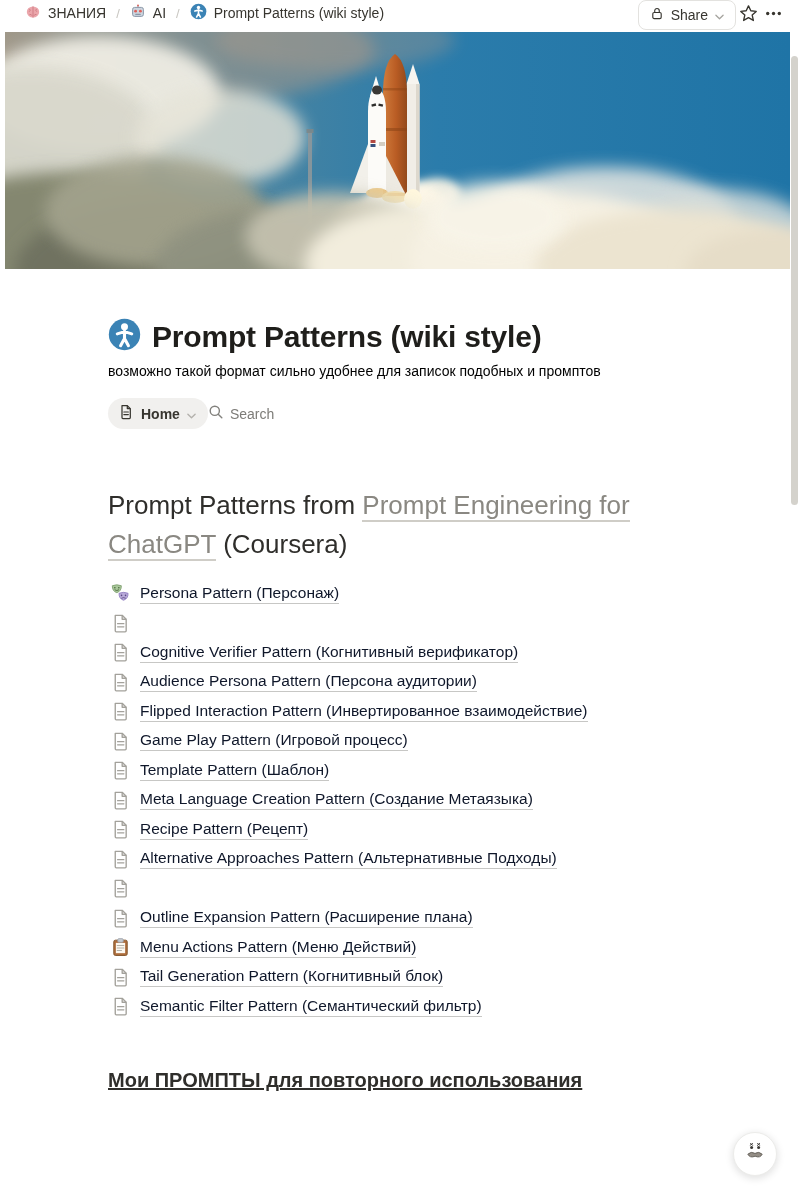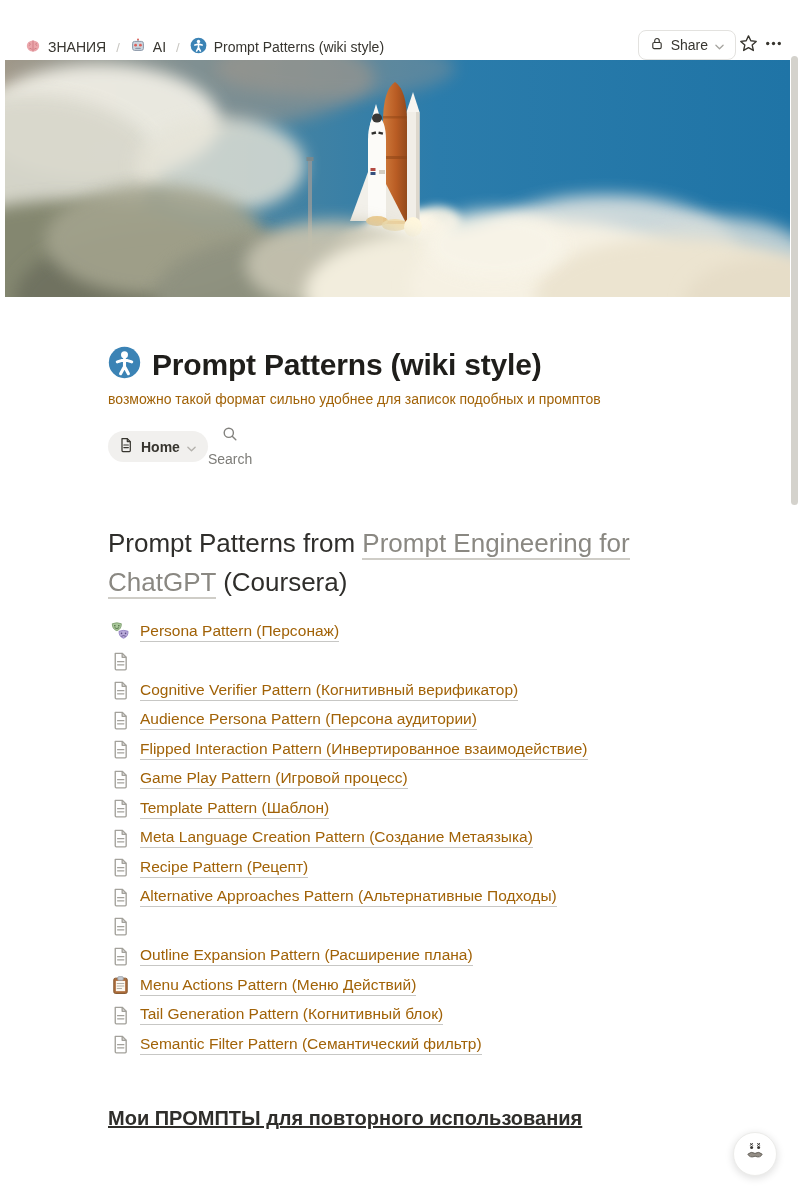--- a/index.html
+++ b/index.html
@@ -1,51 +1,51 @@
 <!DOCTYPE html>
 <html><head>
 <meta charset="utf-8">
 <style>
   * { box-sizing: border-box; margin: 0; padding: 0; }
   html, body { width: 800px; height: 1196px; overflow: hidden; background: #fff;
     font-family: "Liberation Sans", "DejaVu Sans", sans-serif; color: #37352f; }
 
   
-  .topbar { height: 60px; display: flex; align-items: flex-end; justify-content: space-between;
+  .topbar { height: 32px; display: flex; align-items: flex-start; justify-content: space-between;
     padding: 0 14px 0 18px; background: #fff; }
   .crumbs { display: flex; align-items: center; gap: 2px; }
   .crumb { display: flex; align-items: center; gap: 7px; padding: 3px 7px; border-radius: 4px;
     font-size: 14px; color: #37352f; cursor: pointer; }
   .crumb-sep { color: #c8c6c1; font-size: 13px; padding: 0 1px; }
   .topbar-right { display: flex; align-items: center; gap: 0; }
   .share-btn { display: flex; align-items: center; gap: 7px; border: 1px solid #e3e2df;
     border-radius: 8px; padding: 5px 11px; font-size: 14px; color: #37352f; background: #fff; cursor: pointer; }
   .icon-btn { display: flex; align-items: center; justify-content: center; padding: 3px; cursor: pointer; }
 
   
   .cover { margin: 0 10px 0 5px; height: 237px; overflow: hidden; position: relative; background: #2b7cab; }
   .cover svg { display: block; width: 100%; height: 100%; }
 
   
   .main { width: 573px; margin-left: 108px; padding-top: 49px; }
   .title-row { display: flex; align-items: center; gap: 11px; }
   .page-title { font-size: 30px; font-weight: 700; letter-spacing: -0.2px; color: #1f1e1b; }
-  .subtitle { margin-top: 8px; font-size: 14px; color: #a16207; }
+  .subtitle { margin-top: 8px; font-size: 14px; color: #000000; }
 
   .nav-row { margin-top: 19px; display: flex; align-items: center; }
   .home-pill { display: flex; align-items: center; gap: 7px; background: #f1f0ee; border-radius: 16px;
     padding: 6px 12px 6px 10px; font-size: 14px; font-weight: 600; color: #37352f; cursor: pointer; }
-  .search { display: flex; align-items: center; gap: 6px; font-size: 14px; color: #7d7c78; cursor: pointer; flex-direction: column; }
+  .search { display: flex; align-items: center; gap: 6px; font-size: 14px; color: #7d7c78; cursor: pointer; }
 
   .h2 { margin-top: 57px; font-size: 26px; line-height: 39px; font-weight: 400; color: #2f2e2b; }
   .h2 .h2link { color: #8a8882; border-bottom: 2px solid #cfcdc7; cursor: pointer; }
 
   .linklist { margin-top: 15px; }
   .lrow { display: flex; align-items: center; gap: 9px; padding: 4px 2px; height: 29.5px; cursor: pointer; }
-  .lrow .lbl { font-size: 15.5px; color: #a16207; border-bottom: 1px solid rgba(55,53,47,.28);
+  .lrow .lbl { font-size: 15.5px; color: #0f172a; border-bottom: 1px solid rgba(55,53,47,.28);
     padding-bottom: 1px; white-space: nowrap; }
   .lrow .ic { width: 21px; height: 21px; display: none; flex: 0 0 21px; }
   .lrow.icon-page-icon .ic-page { display: block; }
   .lrow.icon-theater-masks-icon .ic-masks { display: block; }
   .lrow.icon-clipboard-icon .ic-clip { display: block; }
 
   .h2b { margin-top: 39px; font-size: 20px; line-height: 38px; font-weight: 700; color: #2f2e2b; width: 480px; text-decoration: underline; }
 
   
   .ai-fab { position: absolute; right: 23px; bottom: 20px; width: 44px; height: 44px; border-radius: 50%;

